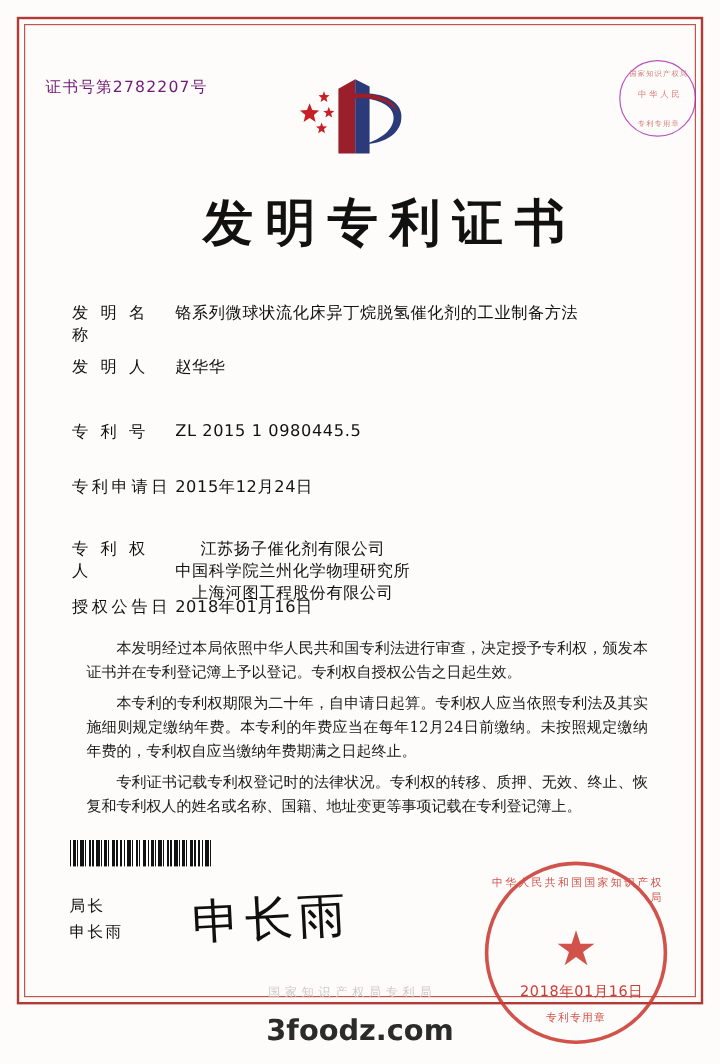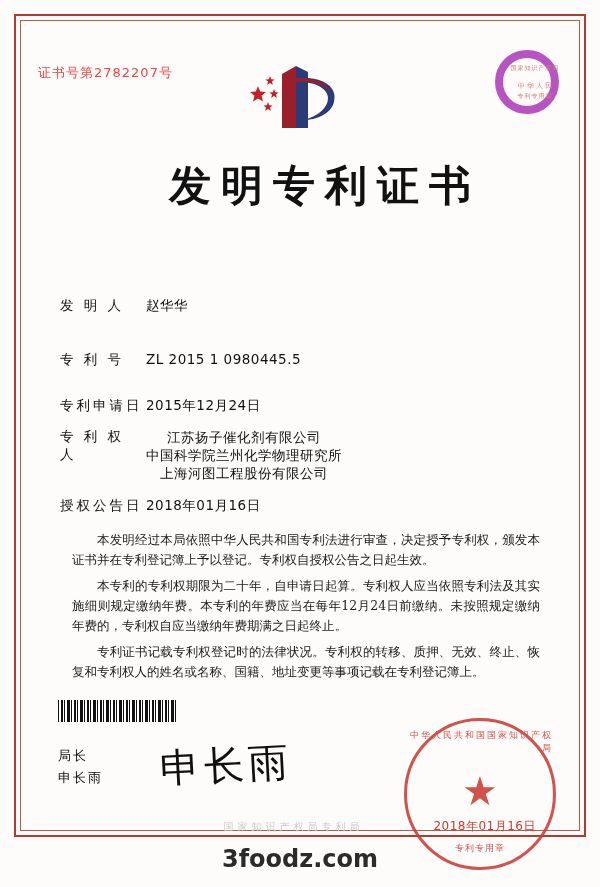--- a/index.html
+++ b/index.html
@@ -40,34 +40,34 @@
     height: 811px;
     border: 1px solid #c0574f;
     box-sizing: border-box;
   }
 
   .cert-number {
     position: absolute;
     left: 38px;
     top: 64px;
     font-size: 13px;
-    color: #ef4444;
+    color: #701a75;
     letter-spacing: 1px;
     font-family: "DejaVu Sans", "Liberation Sans", sans-serif;
   }
 
   
   .top-seal {
     position: absolute;
-    right: 41px;
+    right: 20px;
     top: 50px;
     width: 64px;
     height: 64px;
     border-radius: 50%;
-    border: 8px solid #a21caf;
+    border: 1px solid #a21caf;
     opacity: 0.75;
     color: #c9514a;
     box-sizing: border-box;
   }
   .top-seal .ts-arc {
     position: absolute;
     left: 0; top: 6px;
     width: 64px;
     text-align: center;
     font-size: 6px;
@@ -138,21 +138,21 @@
     letter-spacing: 0.5px;
   }
   .field .val .line2 {
     display: block;
   }
 
   .f-name    { top: 252px; }
   .f-invent  { top: 297px; }
   .f-patno   { top: 351px; }
   .f-appdate { top: 397px; text-decoration: underline; }
-  .f-owner   { top: 428px; }
+  .f-owner   { top: 449px; }
   .f-grant   { top: 497px; }
 
   .owner-lines .line {
     display: block;
     line-height: 18px;
     text-align: center;
   }
 
   .body-text {
     position: absolute;
@@ -306,20 +306,23 @@
         <polygon points="20,28 22.2,33.6 28,34 23.6,37.8 25,43.6 20,40.4 15,43.6 16.4,37.8 12,34 17.8,33.6"></polygon>
         <polygon points="32,18 33.2,21.2 36.6,21.4 34,23.6 34.8,27 32,25.1 29.2,27 30,23.6 27.4,21.4 30.8,21.2"></polygon>
         <polygon points="36,31 37.2,34.2 40.6,34.4 38,36.6 38.8,40 36,38.1 33.2,40 34,36.6 31.4,34.4 34.8,34.2"></polygon>
         <polygon points="30,44 31.2,47.2 34.6,47.4 32,49.6 32.8,53 30,51.1 27.2,53 28,49.6 25.4,47.4 28.8,47.2"></polygon>
       </g>
     </svg>
   </div>
 
   <div class="title">发明专利证书</div>
 
+  <div class="field f-name">
+    <span class="lbl">发 明 名 称</span><span class="val">铬系列微球状流化床异丁烷脱氢催化剂的工业制备方法</span>
+  </div>
 
   <div class="field f-invent">
     <span class="lbl">发 明 人</span><span class="val"><span class="line2">赵华华</span></span>
   </div>
 
   <div class="field f-patno">
     <span class="lbl">专 利 号</span><span class="val">ZL 2015 1 0980445.5</span>
   </div>
 
   <div class="field f-appdate">

